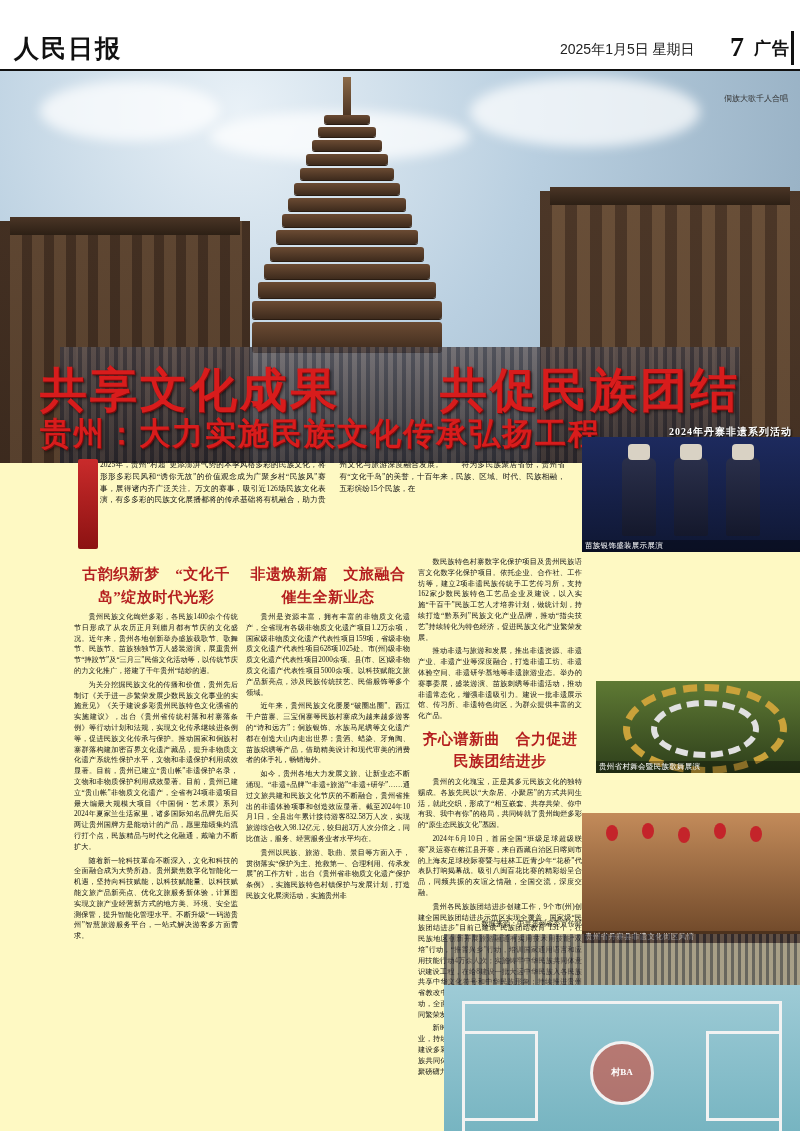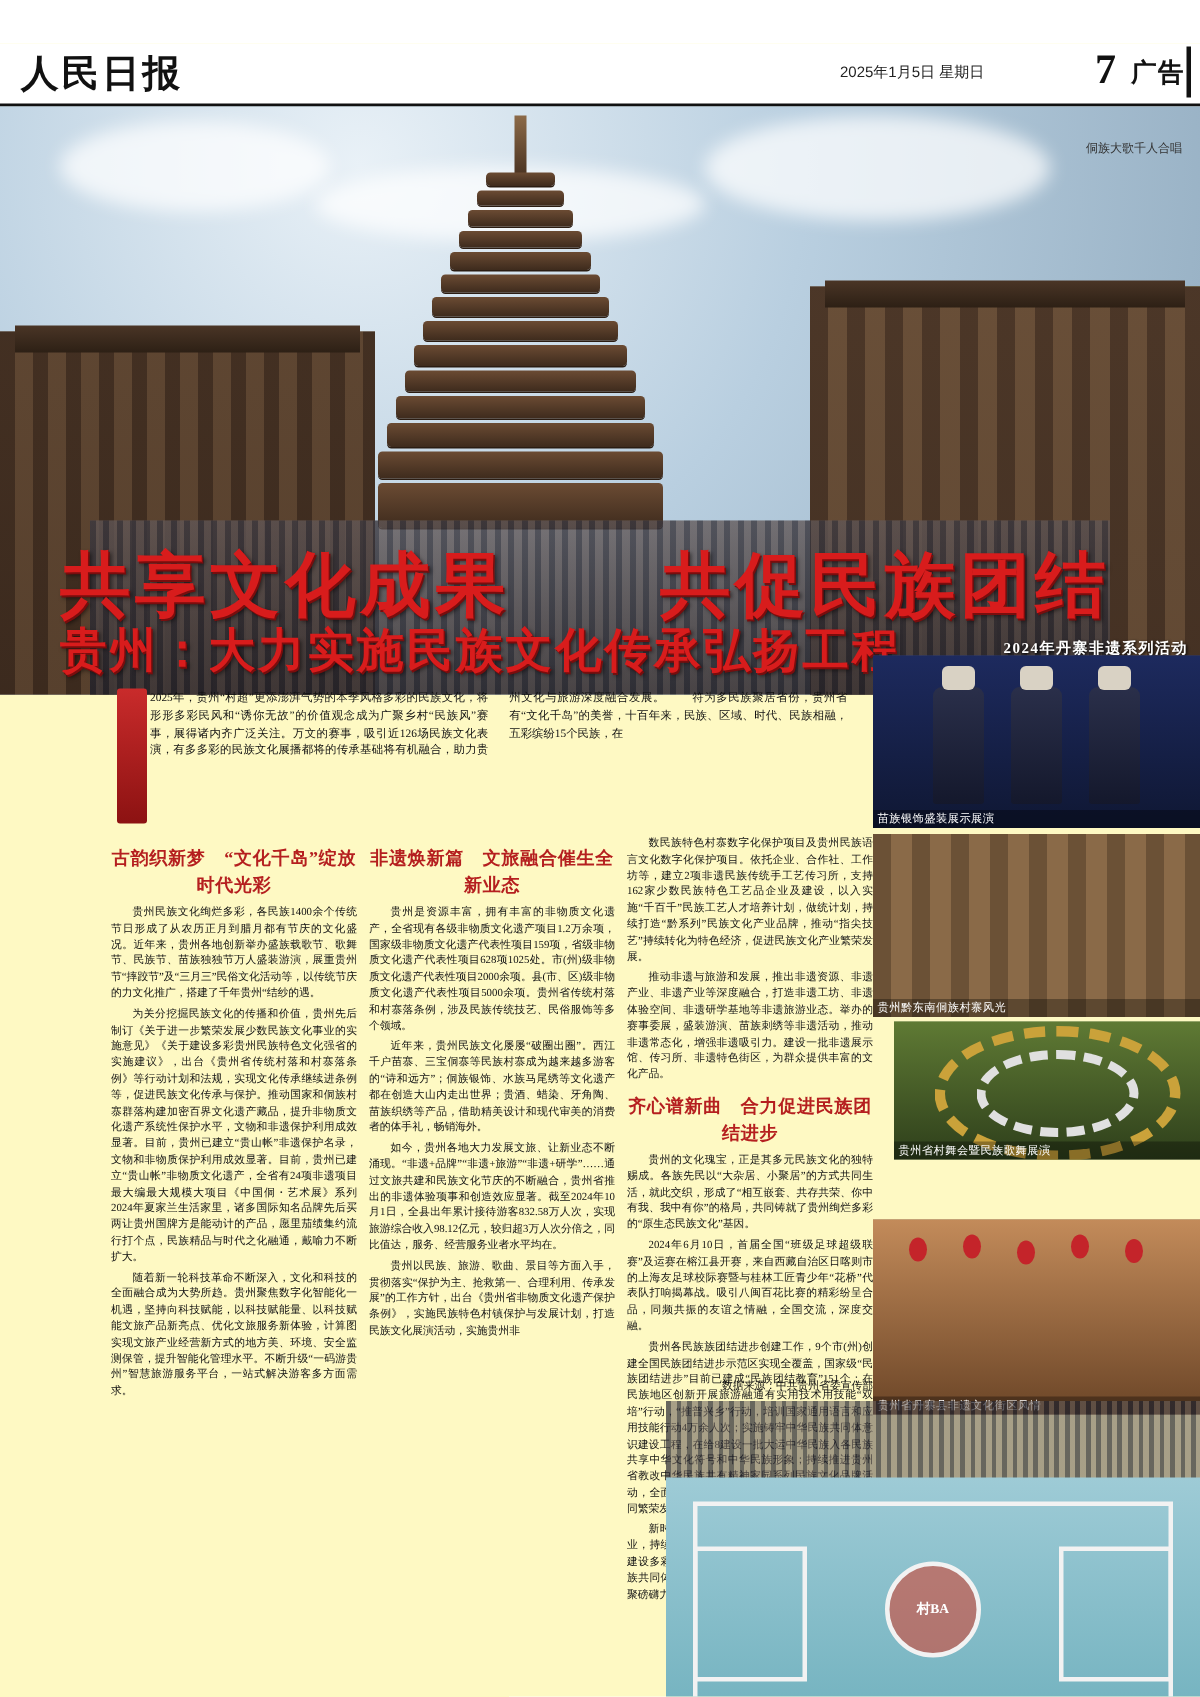--- a/index.html
+++ b/index.html
@@ -4,21 +4,21 @@
 <style>
   html,body{margin:0;padding:0;background:#ffffff;}
   body{width:800px;height:1131px;font-family:"Liberation Serif",serif;color:#111;overflow:hidden;}
   #page{position:relative;width:800px;height:1131px;background:#fef9c3;margin-top:29px;}
 
   
   .masthead{position:absolute;left:0;top:0;width:800px;height:40px;background:#fff;border-bottom:2px solid #111;}
   .mast-logo{position:absolute;left:14px;top:4px;width:150px;height:30px;
      font-family:"Liberation Serif",serif;font-weight:bold;font-size:25px;letter-spacing:2px;color:#111;
      display:flex;align-items:center;}
-  .mast-date{position:absolute;left:560px;top:12px;font-size:10px;color:#222;font-family:"Liberation Sans",sans-serif;}
+  .mast-date{position:absolute;left:560px;top:12px;font-size:14px;color:#222;font-family:"Liberation Sans",sans-serif;}
   .mast-page{position:absolute;right:56px;top:2px;font-size:28px;font-weight:bold;color:#111;font-family:"Liberation Serif",serif;}
   .mast-sec{position:absolute;right:10px;top:8px;font-size:17px;font-weight:bold;color:#111;letter-spacing:1px;}
   .mast-rule{position:absolute;right:6px;top:2px;width:3px;height:34px;background:#111;}
 
   
   .hero{position:absolute;left:0;top:42px;width:800px;height:392px;overflow:hidden;
         background:linear-gradient(#9fb8cf,#c7d6e2);}
   .hero-sky{position:absolute;inset:0;background:
       radial-gradient(circle at 30% 10%, #e9f1f7 0%, #b9cfe0 45%, #8fa9bd 100%);}
   .hero-cloud{position:absolute;border-radius:50%;background:rgba(255,255,255,.72);filter:blur(6px);}
@@ -59,21 +59,21 @@
   .lead{position:absolute;left:100px;top:430px;width:465px;height:92px;font-size:7.6px;line-height:1.55;
      color:#111;column-count:2;column-gap:14px;text-align:justify;}
   .leadmark{position:absolute;left:78px;top:430px;width:20px;height:90px;
      background:linear-gradient(#c92b2b,#8c1212);border-radius:2px;}
 
   .col{position:absolute;font-size:7.2px;line-height:1.5;text-align:justify;color:#111;}
   .colA{left:74px;top:528px;width:164px;height:355px;}
   .colB{left:246px;top:528px;width:164px;height:355px;}
   .colC{left:418px;top:528px;width:164px;height:355px;}
 
-  .sub{display:block;text-align:center;font-size:12px;font-weight:bold;color:#b51f1f;
+  .sub{display:block;text-align:center;font-size:15px;font-weight:bold;color:#b51f1f;
      margin:6px 0 4px;letter-spacing:.5px;}
   .colB .sub, .colC .sub{color:#b51f1f;}
   p{margin:0 0 3px;text-indent:2em;}
 
   .signoff{position:absolute;left:418px;top:890px;width:164px;text-align:right;font-size:7.2px;color:#111;}
 
   
   .rphoto{position:absolute;overflow:hidden;}
   .rp-cap{position:absolute;left:0;bottom:0;width:100%;font-size:7.5px;color:#fff;
      background:rgba(0,0,0,.32);padding:1px 3px;box-sizing:border-box;letter-spacing:.3px;}
@@ -179,21 +179,21 @@
 
   <div class="col colA">
     <span class="sub">古韵织新梦　“文化千岛”绽放时代光彩</span>
     <p>贵州民族文化绚烂多彩，各民族1400余个传统节日形成了从农历正月到腊月都有节庆的文化盛况。近年来，贵州各地创新举办盛族载歌节、歌舞节、民族节、苗族独独节万人盛装游演，展重贵州节“摔跤节”及“三月三”民俗文化活动等，以传统节庆的力文化推广，搭建了千年贵州“结纱的遇。</p>
     <p>为关分挖掘民族文化的传播和价值，贵州先后制订《关于进一步繁荣发展少数民族文化事业的实施意见》《关于建设多彩贵州民族特色文化强省的实施建议》，出台《贵州省传统村落和村寨落条例》等行动计划和法规，实现文化传承继续进条例等，促进民族文化传承与保护。推动国家和侗族村寨群落构建加密百界文化遗产藏品，提升非物质文化遗产系统性保护水平，文物和非遗保护利用成效显著。目前，贵州已建立“贵山帐”非遗保护名录，文物和非物质保护利用成效显著。目前，贵州已建立“贵山帐”非物质文化遗产，全省有24项非遗项目最大编最大规模大项目《中国侗・艺术展》系列2024年夏家兰生活家里，诸多国际知名品牌先后买两让贵州国牌方是能动计的产品，愿里茄绩集约流行打个点，民族精品与时代之化融通，戴喻力不断扩大。</p>
     <p>随着新一轮科技革命不断深入，文化和科技的全面融合成为大势所趋。贵州聚焦数字化智能化一机遇，坚持向科技赋能，以科技赋能量、以科技赋能文旅产品新亮点、优化文旅服务新体验，计算图实现文旅产业经营新方式的地方美、环境、安全监测保管，提升智能化管理水平。不断升级“一码游贵州”智慧旅游服务平台，一站式解决游客多方面需求。</p>
   </div>
 
   <div class="col colB">
     <span class="sub">非遗焕新篇　文旅融合催生全新业态</span>
-    <p>贵州是资源丰富，拥有丰富的非物质文化遗产，全省现有各级非物质文化遗产项目1.2万余项，国家级非物质文化遗产代表性项目159项，省级非物质文化遗产代表性项目628项1025处。市(州)级非物质文化遗产代表性项目2000余项。县(市、区)级非物质文化遗产代表性项目5000余项。贵州省传统村落和村寨落条例，涉及民族传统技艺、民俗服饰等多个领域。</p>
+    <p>贵州是资源丰富，拥有丰富的非物质文化遗产，全省现有各级非物质文化遗产项目1.2万余项，国家级非物质文化遗产代表性项目159项，省级非物质文化遗产代表性项目628项1025处。市(州)级非物质文化遗产代表性项目2000余项。县(市、区)级非物质文化遗产代表性项目5000余项。以科技赋能文旅产品新亮点，涉及民族传统技艺、民俗服饰等多个领域。</p>
     <p>近年来，贵州民族文化屡屡“破圈出圈”。西江千户苗寨、三宝侗寨等民族村寨成为越来越多游客的“诗和远方”；侗族银饰、水族马尾绣等文化遗产都在创造大山内走出世界；贵酒、蜡染、牙角陶、苗族织绣等产品，借助精美设计和现代审美的消费者的体手礼，畅销海外。</p>
     <p>如今，贵州各地大力发展文旅、让新业态不断涌现。“非遗+品牌”“非遗+旅游”“非遗+研学”……通过文旅共建和民族文化节庆的不断融合，贵州省推出的非遗体验项事和创造效应显著。截至2024年10月1日，全县出年累计接待游客832.58万人次，实现旅游综合收入98.12亿元，较归超3万人次分倍之，同比值达，服务、经营服务业者水平均在。</p>
     <p>贵州以民族、旅游、歌曲、景目等方面入手，贯彻落实“保护为主、抢救第一、合理利用、传承发展”的工作方针，出台《贵州省非物质文化遗产保护条例》，实施民族特色村镇保护与发展计划，打造民族文化展演活动，实施贵州非</p>
   </div>
 
   <div class="col colC">
     <p>数民族特色村寨数字化保护项目及贵州民族语言文化数字化保护项目。依托企业、合作社、工作坊等，建立2项非遗民族传统手工艺传习所，支持162家少数民族特色工艺品企业及建设，以入实施“千百千”民族工艺人才培养计划，做统计划，持续打造“黔系列”民族文化产业品牌，推动“指尖技艺”持续转化为特色经济，促进民族文化产业繁荣发展。</p>
     <p>推动非遗与旅游和发展，推出非遗资源、非遗产业、非遗产业等深度融合，打造非遗工坊、非遗体验空间、非遗研学基地等非遗旅游业态。举办的赛事委展，盛装游演、苗族刺绣等非遗活动，推动非遗常态化，增强非遗吸引力。建设一批非遗展示馆、传习所、非遗特色街区，为群众提供丰富的文化产品。</p>
     <span class="sub">齐心谱新曲　合力促进民族团结进步</span>
     <p>贵州的文化瑰宝，正是其多元民族文化的独特赐成。各族先民以“大杂居、小聚居”的方式共同生活，就此交织，形成了“相互嵌套、共存共荣、你中有我、我中有你”的格局，共同铸就了贵州绚烂多彩的“原生态民族文化”基因。</p>
@@ -206,23 +206,20 @@
 
   <div class="rphoto rp1">
     <div class="dancers">
       <div class="dancer" style="left:40px;"></div>
       <div class="dancer" style="left:92px;"></div>
       <div class="dancer" style="left:144px;"></div>
     </div>
     <div class="rp-cap">苗族银饰盛装展示展演</div>
   </div>
 
-  <div class="rphoto rp2" style="background:repeating-linear-gradient(90deg,#6b5136 0 12px,#8a6a48 12px 26px);">
-    <div class="rp-cap">贵州黔东南侗族村寨风光</div>
-  </div>
 
   <div class="rphoto rp4">
     <div class="circle-dance">
       <div class="cd-ring"></div>
       <div class="cd-ring2"></div>
     </div>
     <div class="rp-cap">贵州省村舞会暨民族歌舞展演</div>
   </div>
 
   <div class="rphoto rp5">

